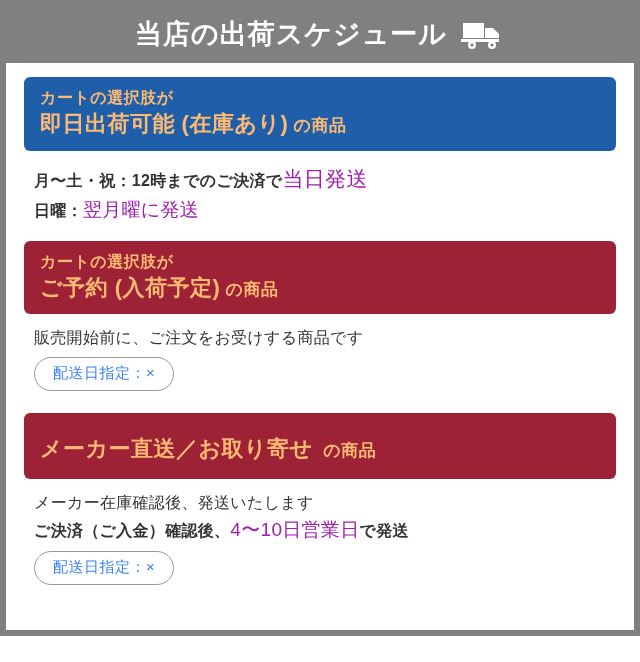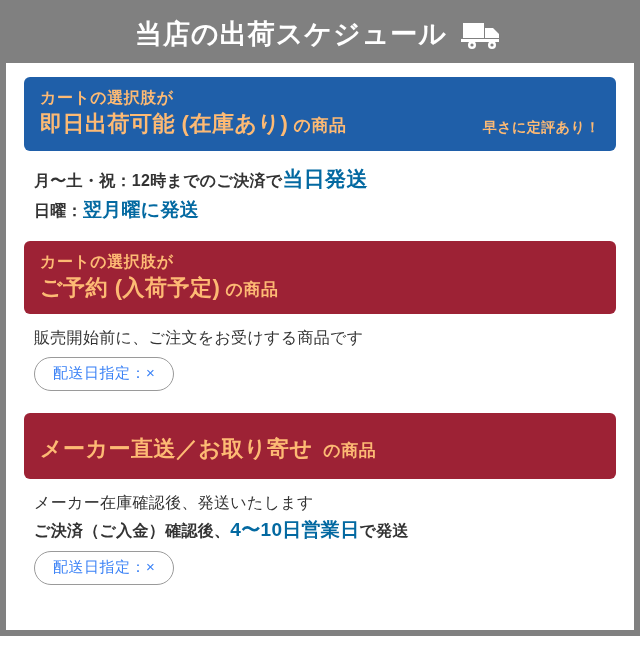--- a/index.html
+++ b/index.html
@@ -95,22 +95,22 @@
   .line {
     font-size: 16px;
     font-weight: bold;
     color: #333333;
     line-height: 1.55;
     letter-spacing: 0.3px;
     white-space: nowrap;
   }
   .line.normal { font-weight: normal; }
   .em-red {
-    color: #0369a1;
-    font-weight: bold;
+    color: #a21caf;
+    font-weight: normal;
   }
   .em-red.big {
     font-size: 21px;
   }
   .em-red.xbig {
     font-size: 19px;
   }
   .tag {
     display: inline-block;
     border: 1px solid #9a9a9a;
@@ -143,21 +143,20 @@
         <circle cx="31" cy="27" r="1.6" fill="#808080"></circle>
       </svg>
     </span>
   </div>
 
   <div class="content">
 
     <div class="band blue">
       <div class="band-small">カートの選択肢が</div>
       <div class="band-big"><span>即日出荷可能 (在庫あり)</span><span class="suffix"> の商品</span></div>
-      <div class="band-note">早さに定評あり！</div>
     </div>
 
     <div class="lines">
       <div class="line"><span>月〜土・祝：12時までのご決済で</span><span class="em-red big">当日発送</span><span></span></div>
       <div class="line"><span>日曜：</span><span class="em-red xbig">翌月曜に発送</span><span></span></div>
     </div>
 
     <div class="spacer-8"></div>
 
     <div class="band red">

